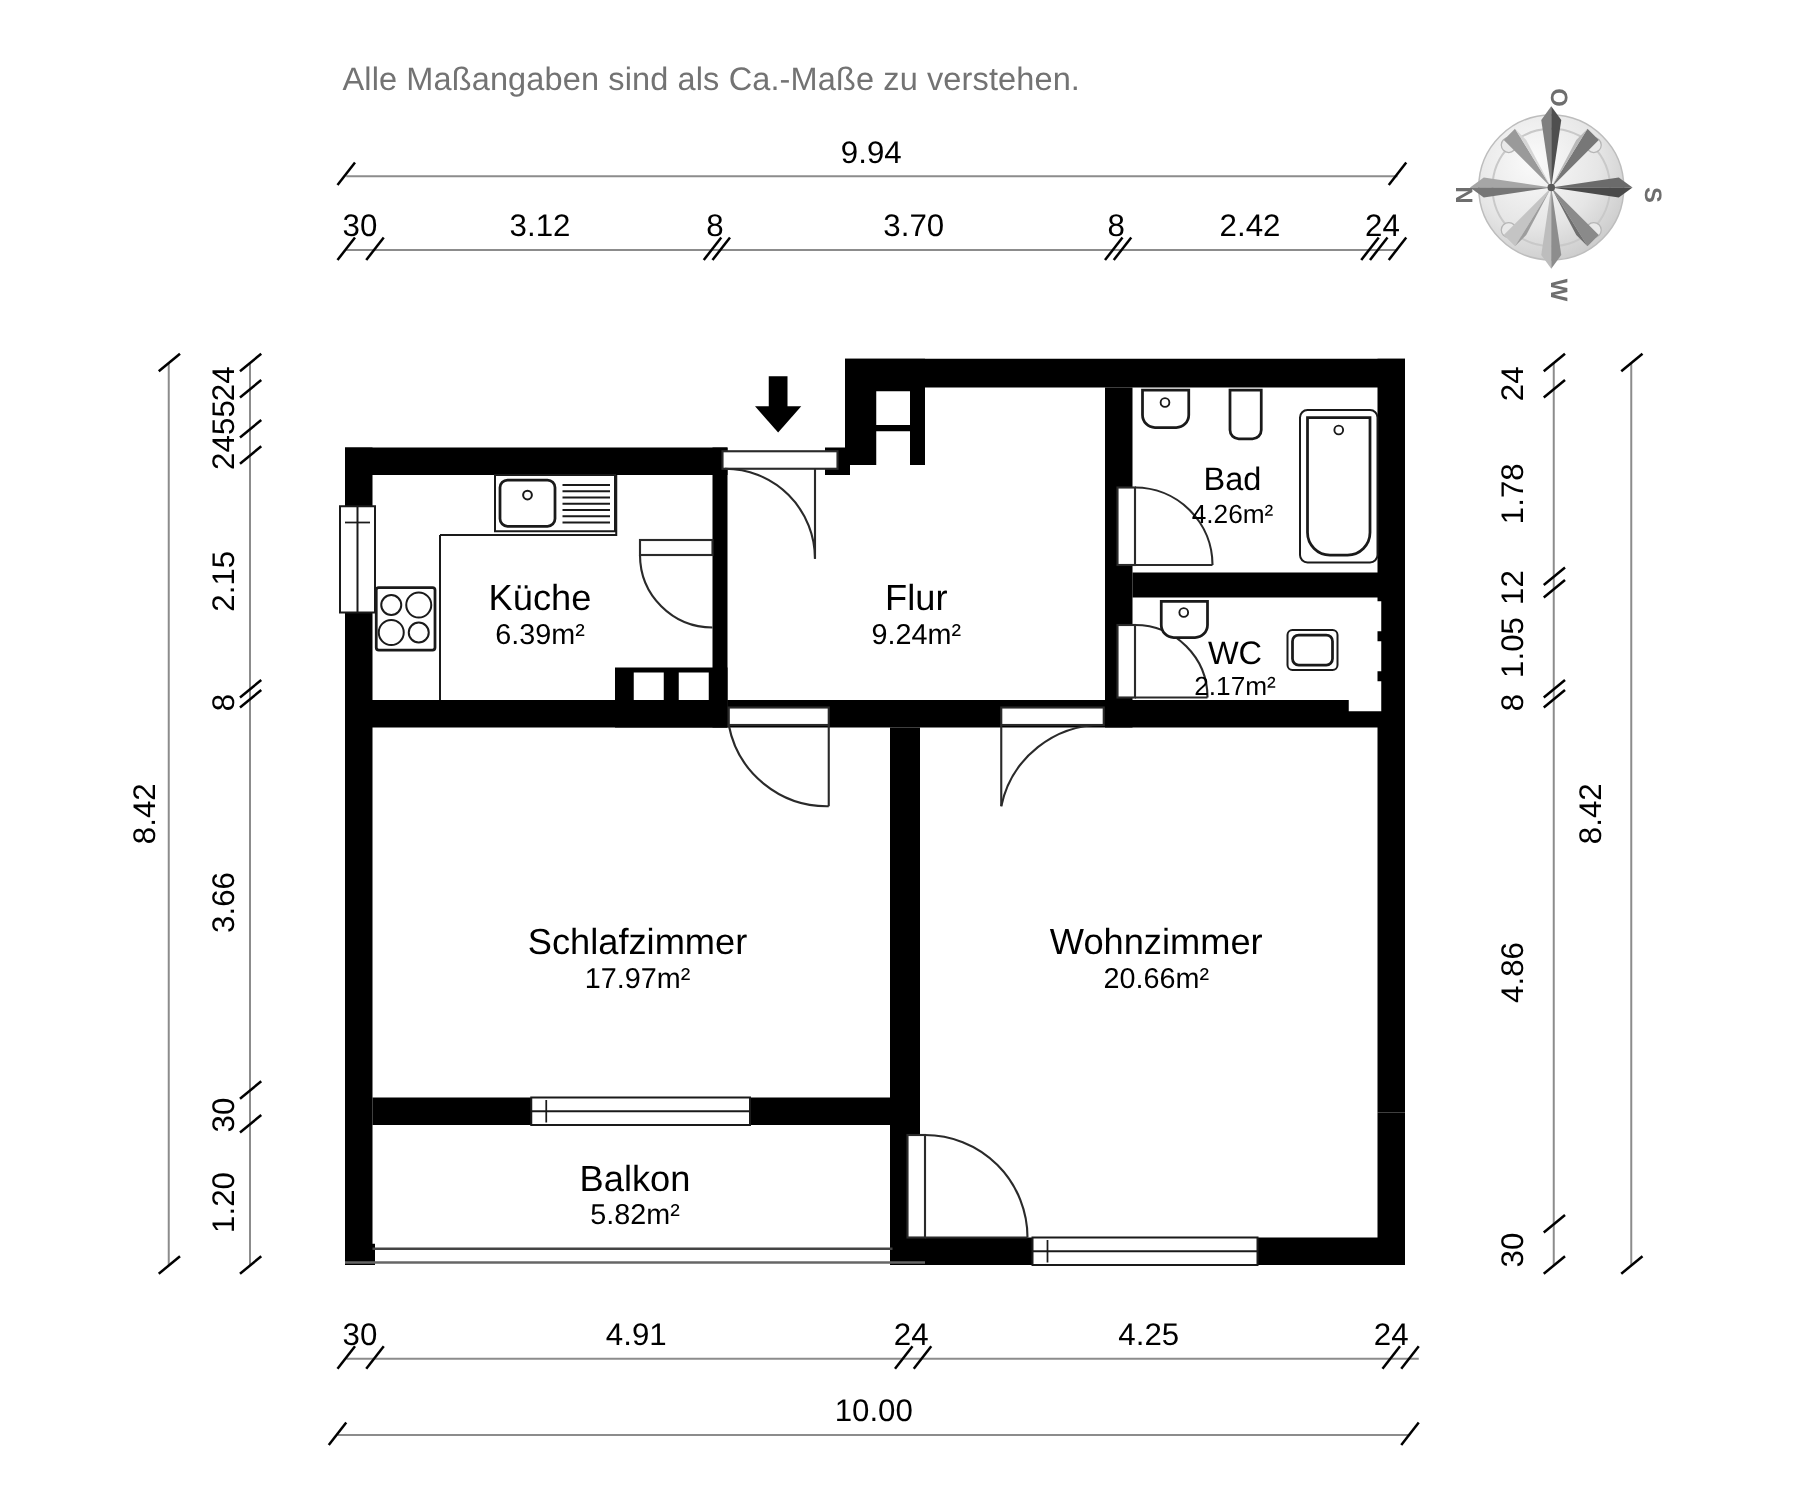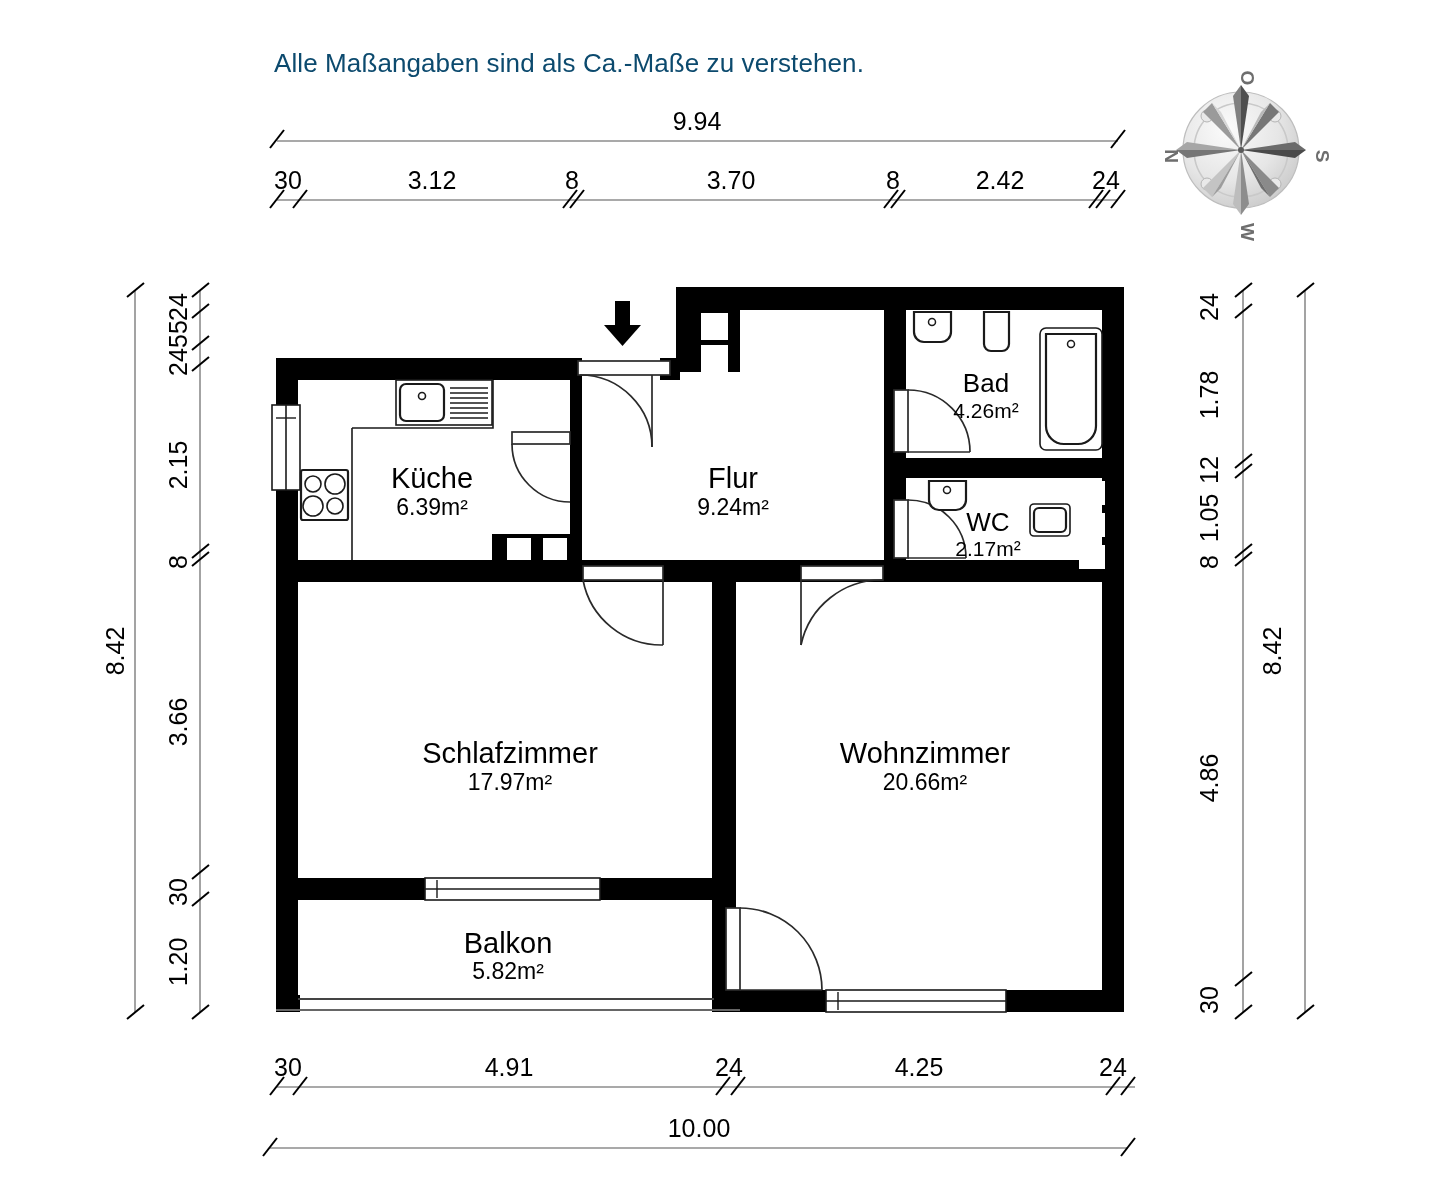--- a/index.html
+++ b/index.html
@@ -20,21 +20,21 @@
     left: 0; top: 0;
     width: 1440px;
     height: 1199px;
   }
   .note {
     position: absolute;
     left: 274px;
     top: 48px;
     font-size: 26px;
     letter-spacing: 0.1px;
-    color: #0c4a6e;
+    color: #737373;
     white-space: nowrap;
   }
   svg.plan {
     position: absolute;
     left: 0; top: 0;
     width: 1440px;
     height: 1199px;
   }
   .dimtext {
     font-family: "Liberation Sans", sans-serif;

